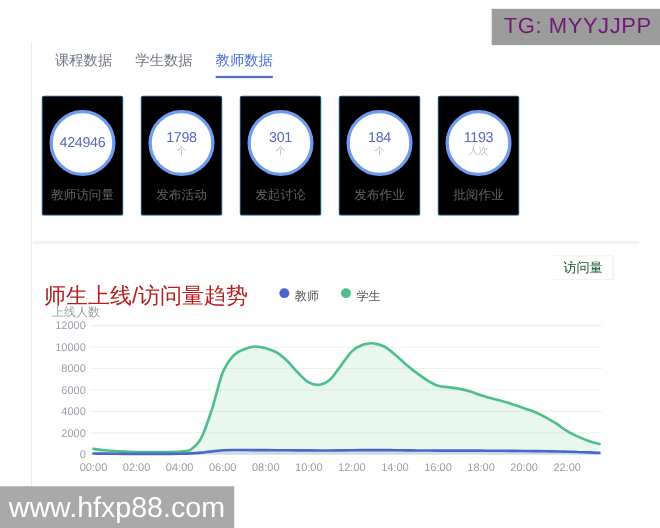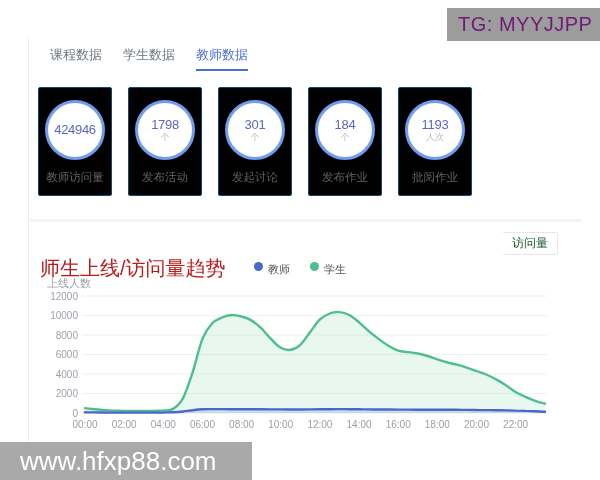--- a/index.html
+++ b/index.html
@@ -8,23 +8,23 @@
     background:#ffffff;
     font-family:"Liberation Sans","DejaVu Sans",sans-serif;
     -webkit-font-smoothing:antialiased;
   }
   .wm-top{
     position:absolute;left:447px;top:8px;width:153px;height:33px;
     background:#9c9c9c;color:#701a75;font-size:20px;line-height:33px;
     padding-left:11px;box-sizing:border-box;letter-spacing:.5px;z-index:50;
   }
   .wm-bottom{
-    position:absolute;left:0;top:442px;width:252px;height:38px;
+    position:absolute;left:0;top:442px;width:213px;height:38px;
     background:#a9a9a9;color:#fff;font-size:26px;line-height:38px;
-    padding-left:20px;box-sizing:border-box;z-index:50;font-weight:300;
+    padding-left:8px;box-sizing:border-box;z-index:50;font-weight:300;
   }
   .left-border{position:absolute;left:28px;top:38px;width:1px;height:408px;background:#ececec}
 
   .tabs{position:absolute;left:50px;top:46px;display:flex;gap:21px;font-size:13px;color:#6f7680}
   .tab{cursor:pointer;padding-bottom:5px;border-bottom:2px solid transparent}
   .tab.active{color:#4a6fd4;border-bottom-color:#4a6fd4}
 
   .cards{position:absolute;left:38px;top:87px;display:flex;gap:16px}
   .card{
     width:72px;height:98px;background:#000000;border:1px solid #0c4a6e;

